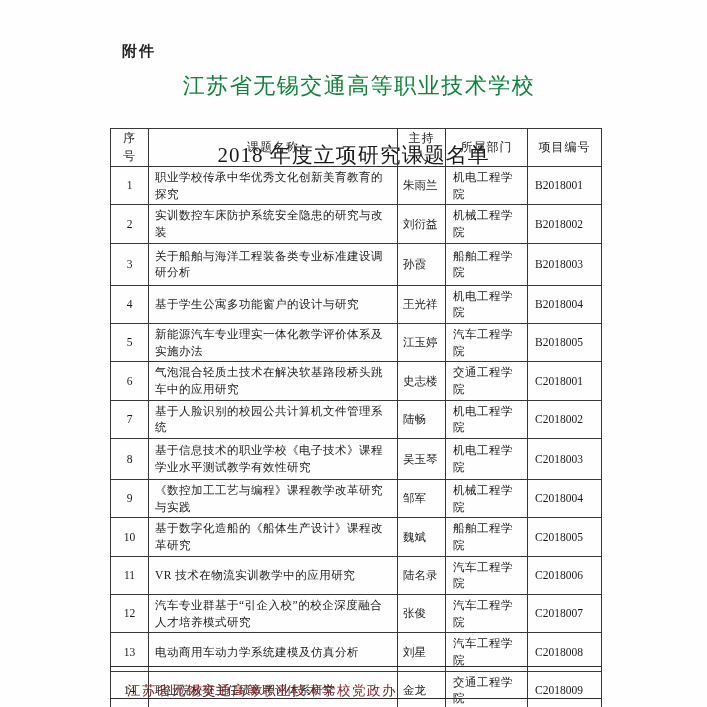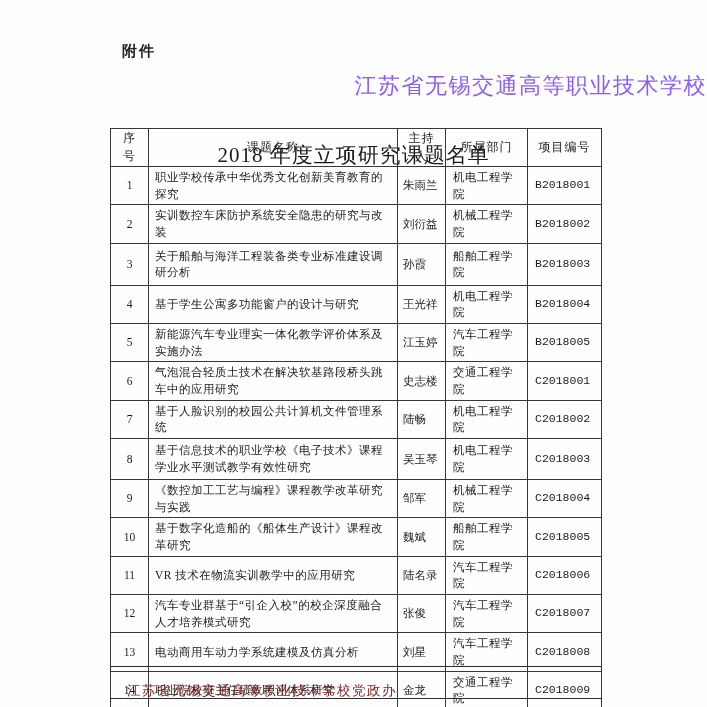--- a/index.html
+++ b/index.html
@@ -12,21 +12,21 @@
     overflow:hidden;
   }
   .page{position:absolute;inset:0;background:#fefefe;}
   .attachment{
     position:absolute;left:110px;top:42px;
     font-family:"Liberation Sans","DejaVu Sans",sans-serif;
     font-weight:600;font-size:15px;letter-spacing:2px;color:#222;margin-left:12px;
   }
   .title1{
     position:absolute;left:11px;right:0;top:71px;
-    text-align:right;font-size:22px;letter-spacing:1.5px;color:#8b5cf6;
+    text-align:center;font-size:22px;letter-spacing:1.5px;color:#15803d;
   }
   .title2{
     position:absolute;left:0;right:0;top:101px;
     text-align:center;font-size:21px;letter-spacing:1px;color:#1a1a1a;margin-top:40px;
   }
   table.projects{
     position:absolute;left:110px;top:128px;
     width:491px;border-collapse:collapse;table-layout:fixed;
     font-size:11.5px;line-height:1.45;color:#1b1b1b;
   }
@@ -37,21 +37,21 @@
   }
   table.projects thead tr{height:38px;}
   table.projects th{
     font-weight:normal;font-size:12px;text-align:center;
     white-space:pre-line;padding:1px 2px;letter-spacing:1px;
   }
   td.c0{text-align:center;padding:2px 2px;}
   td.c1{text-align:left;padding:2px 6px;letter-spacing:0.5px;}
   td.c2{text-align:left;padding:2px 5px;}
   td.c3{text-align:left;padding:2px 7px;letter-spacing:0.5px;}
-  td.c4{text-align:left;padding:2px 7px;font-family:Liberation Mono, monospace;}
+  td.c4{text-align:left;padding:2px 7px;font-family:Liberation Serif, serif;}
   .footer{
     position:absolute;left:110px;top:666px;width:491px;height:33px;
     border-top:1.5px solid #2c2c2c;border-bottom:1.5px solid #2c2c2c;
     display:flex;align-items:center;justify-content:space-between;
     box-sizing:border-box;padding:17px 12px 0 17px;
     font-size:13.5px;letter-spacing:1.5px;color:#7f1d1d;
   }
 </style>
 </head>
 <body>

